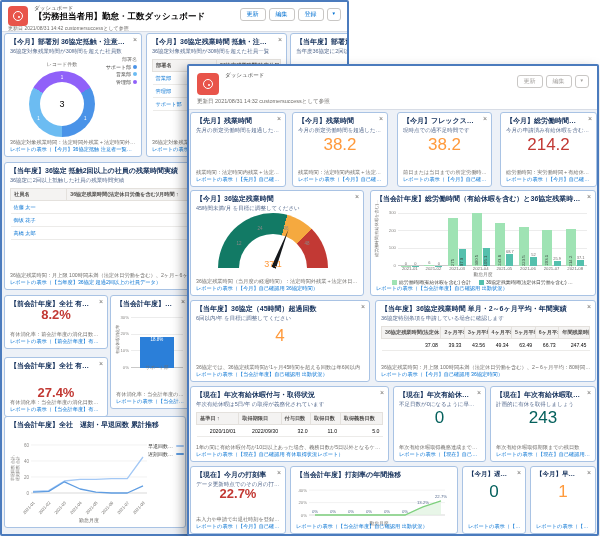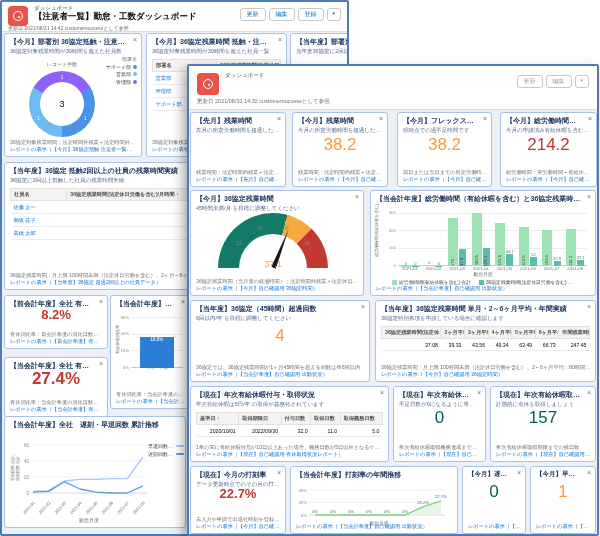--- a/index.html
+++ b/index.html
@@ -71,21 +71,21 @@
 </style>
 </head>
 <body>
 
 <div class="panel" id="back-panel">
   <div class="p-head">
     <div class="dash-icon" style="left:6px;top:4px;width:20px;height:20px">
         <span class="ring"></span>
       </div>
     <div class="app-label" style="left:32px;top:3px">ダッシュボード</div>
-    <div class="p-title" style="left:32px;top:9px;font-size:8.5px">【注意者一覧】勤怠・工数ダッシュボード</div>
+    <div class="p-title" style="left:32px;top:9px;font-size:8.5px">【労務担当者用】勤怠・工数ダッシュボード</div>
     <div class="p-updated" style="left:6px;top:23px">更新日 2021/08/31 14:42 customersuccessとして参照</div>
     <div class="btn-row" style="right:6px;top:6px">
       <button class="btn">更新</button>
       <button class="btn">編集</button>
       <button class="btn">登録</button>
       <button class="btn" style="font-size:4.5px;padding:3px 4px">▼</button>
     </div>
   </div>
 
   <div class="card" style="left:2px;top:31px;width:138px;height:124px">
@@ -201,21 +201,21 @@
     <div class="card-title">【前会計年度】全社 有給休暇…</div>
     <span class="xic">×</span>
     <div class="metric red" style="top:12px;font-size:13px;font-weight:bold">8.2%</div>
     <div class="foot1">有休消化率：前会計年度の消化日数の合計÷付与日数</div>
     <div class="foot2">レポートの表示（【前会計年度】有給休暇消化）</div>
   </div>
 
   <div class="card" style="left:2px;top:355px;width:104px;height:60px">
     <div class="card-title">【当会計年度】全社 有給休暇…</div>
     <span class="xic">×</span>
-    <div class="metric red" style="top:12px;font-size:17px;font-weight:bold">27.4%</div>
+    <div class="metric red" style="top:28px;font-size:13px;font-weight:bold">27.4%</div>
     <div class="foot1">有休消化率：当会計年度の消化日数の合計÷付与日数</div>
     <div class="foot2">レポートの表示（【当会計年度】有給休暇消化）</div>
   </div>
 
   <div class="card" style="left:108px;top:293px;width:80px;height:114px">
     <div class="card-title">【当会計年度】部署別 有給休…</div>
     <span class="xic">×</span>
     <div class="ylab-rot" style="left:4px;top:58px">有給休暇消化率</div>
     <div style="position: absolute; left: 20px; top: 16px; width: 52px; height: 56px;">
         <div class="gl base" style="bottom: 0px;">
@@ -566,21 +566,21 @@
     <span class="xic">×</span>
     <div class="card-sub">不足日数が0になるように早めの有休…</div>
     <div class="metric teal" style="top:22px;font-size:17px">0</div>
     <div class="foot1">年次有給休暇取得義務達成までの不足日数</div>
     <div class="foot2">レポートの表示（【現在】自己確認用 有休取得）</div>
   </div>
   <div class="card" style="left:301px;top:320px;width:106px;height:76px">
     <div class="card-title">【現在】年次有給休暇取得期…</div>
     <span class="xic">×</span>
     <div class="card-sub">計画的に有休を取得しましょう</div>
-    <div class="metric teal" style="top:22px;font-size:17px">157</div>
+    <div class="metric teal" style="top:22px;font-size:17px">243</div>
     <div class="foot1">年次有給休暇取得期限までの残日数</div>
     <div class="foot2">レポートの表示（【現在】自己確認用 有休取得）</div>
   </div>
 
   <div class="card" style="left:1px;top:400px;width:96px;height:68px">
     <div class="card-title">【現在】今月の打刻率</div>
     <span class="xic">×</span>
     <div class="card-sub">データ更新時点でのその月の打刻率です</div>
     <div class="metric red" style="top:20px;font-size:13px;font-weight:bold">22.7%</div>
     <div class="foot1">未入力や申請で出退社時刻を登録した日は打刻</div>

